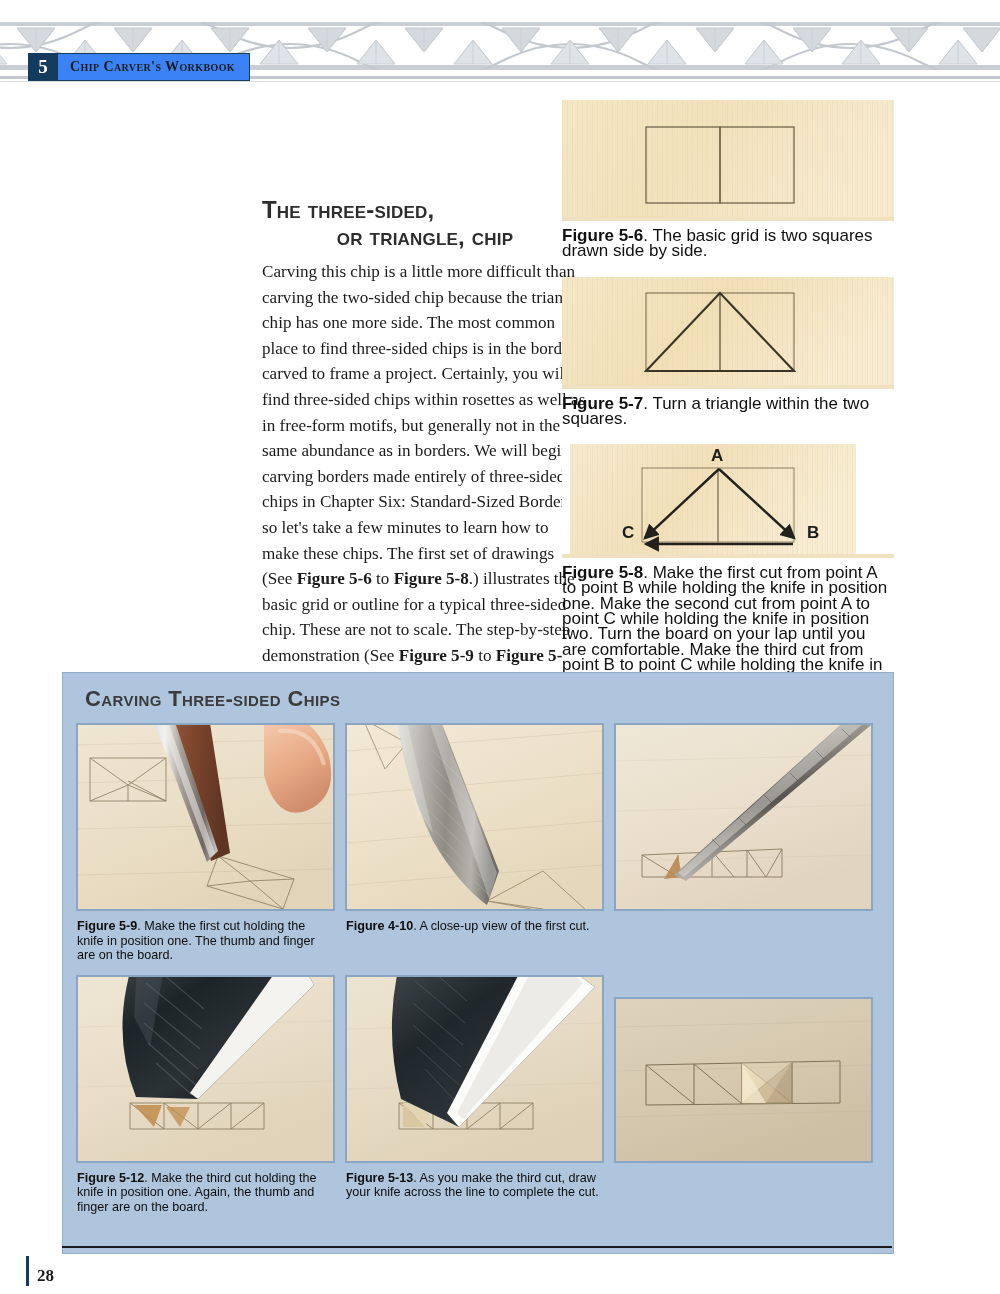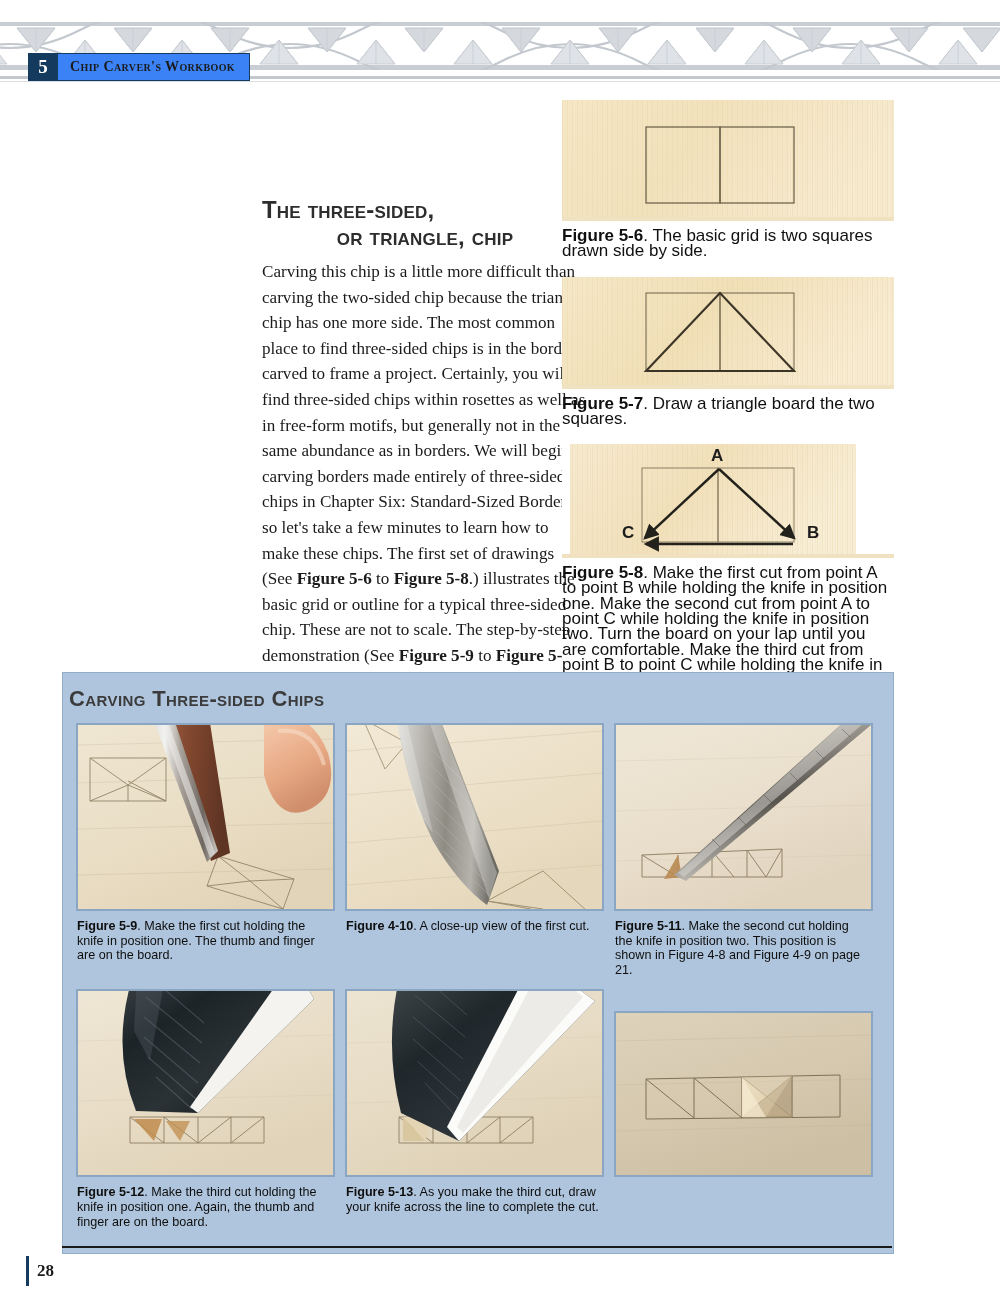--- a/index.html
+++ b/index.html
@@ -62,21 +62,21 @@
 
   
   .feature{
     position:absolute;left:62px;top:672px;width:830px;height:580px;
     background:#afc5dd;border:1px solid #93aec9;
   }
   .feature-title{
     font-family:"Liberation Sans",sans-serif;
     font-weight:bold;font-size:22px;color:#3b3b3b;
     font-variant:small-caps;letter-spacing:.4px;
-    margin:13px 0 0 6px;
+    margin:13px 0 0 22px;
   }
   .photo-grid{
     position:absolute;left:13px;top:50px;width:806px;
     display:grid;grid-template-columns:268px 268px 268px;
     column-gap:1px;row-gap:0px;
   }
   .cell{width:296px;}
   .cell .ph{
     width:259px;height:188px;display:block;
     border:2px solid #8aa6c2;box-sizing:border-box;background:#e7dcc4;
@@ -85,21 +85,21 @@
   .cell .cap{
     font-family:"Liberation Sans",sans-serif;
     font-size:12.6px;line-height:14.6px;color:#0e0e0e;
     margin:8px 2px 12px 1px;width:253px;
   }
   .cell .cap b{font-weight:bold;}
   .row2{margin-top:0;}
 
   
   .foot-rule{position:absolute;left:62px;top:1246px;width:830px;height:2px;background:#1a1a1a;}
-  .pagenum-wrap{position:absolute;left:26px;top:1256px;display:flex;align-items:center;height:30px;}
+  .pagenum-wrap{position:absolute;left:26px;top:1256px;display:flex;align-items:flex-end;height:30px;}
   .pagenum-bar{width:3px;height:30px;background:#143a5e;}
   .pagenum{
     font-family:"Liberation Serif",serif;font-weight:bold;font-size:17px;color:#1a1a1a;
     margin-left:8px;
   }
 </style>
 </head>
 <body>
 
 <div class="hdr-band">
@@ -219,21 +219,21 @@
         <rect width="332" height="108" fill="url(#grain1)"></rect>
         <g stroke="#7a6e53" stroke-width="1.1" fill="none" stroke-linecap="square">
           <rect x="84" y="16" width="74" height="78"></rect>
           <rect x="158" y="16" width="74" height="78"></rect>
         </g>
         <g stroke="#3c3527" stroke-width="2.1" fill="none" stroke-linejoin="miter">
           <path d="M158 16 L84 94 L232 94 Z"></path>
         </g>
       </svg>
     </div>
-    <div class="fig-cap"><b>Figure 5-7</b><span>. Draw a triangle board the two squares.</span></div>
+    <div class="fig-cap"><b>Figure 5-7</b><span>. Turn a triangle within the two squares.</span></div>
   </div>
 
   <div>
     <div class="woodpanel fig-img">
       <svg width="332" height="110" viewBox="0 0 332 110" xmlns="http://www.w3.org/2000/svg">
         <defs>
           <linearGradient id="wood3" x1="0" y1="0" x2="1" y2="0.3">
             <stop offset="0%" stop-color="#f7ead0"></stop>
               <stop offset="50%" stop-color="#f2e0ba"></stop>
             <stop offset="100%" stop-color="#f8eed6"></stop>
@@ -415,21 +415,20 @@
           <g stroke="#3c3a36" stroke-width="1" opacity="0.4">
             <path d="M226 4 L234 12"></path>
               <path d="M200 26 L208 34"></path>
               <path d="M174 48 L182 56"></path>
             <path d="M148 70 L156 78"></path>
               <path d="M122 92 L130 100"></path>
               <path d="M96 114 L104 122"></path>
           </g>
         </svg>
       </div>
-      <div class="cap"><b>Figure 5-11</b><span>. Make the second cut holding the knife in position two. This position is shown in Figure 4-8 and Figure 4-9 on page 21.</span></div>
     </div>
 
     <div class="cell row2">
       <div class="ph">
         <svg width="255" height="184" viewBox="0 0 255 184" xmlns="http://www.w3.org/2000/svg">
           <defs>
             <linearGradient id="bw4" x1="0" y1="0" x2="0.5" y2="1">
               <stop offset="0%" stop-color="#eee6d4"></stop>
                 <stop offset="60%" stop-color="#e8dcc6"></stop>
               <stop offset="100%" stop-color="#e0d3b9"></stop>

